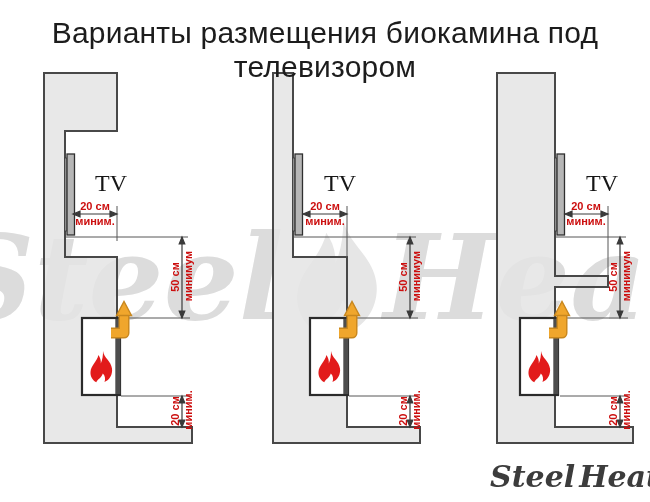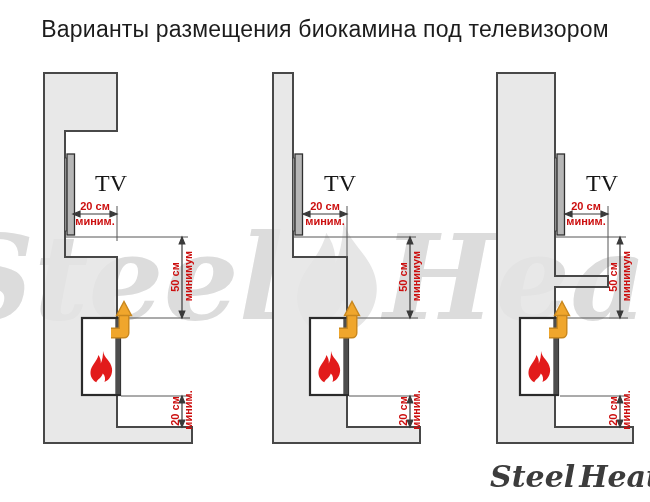--- a/index.html
+++ b/index.html
@@ -1,19 +1,19 @@
 <!DOCTYPE html>
 <html><head>
 <meta charset="utf-8">
 <style>
   html,body{margin:0;padding:0;background:#fff;}
   .canvas{position:relative;width:650px;height:502px;background:#ffffff;overflow:hidden;
           font-family:"Liberation Sans",sans-serif;}
   .title{position:absolute;top:16px;left:0;right:0;text-align:center;
-         font-weight:500;font-size:23px;color:#1c1c1c;letter-spacing:.2px;z-index:3;}
+         font-weight:500;font-size:30px;color:#1c1c1c;letter-spacing:.2px;z-index:3;}
   .watermark{position:absolute;left:0;right:0;top:198px;height:158px;z-index:1;
              display:flex;align-items:center;justify-content:center;gap:4px;
              font-family:"DejaVu Serif",serif;font-style:italic;font-weight:700;
              font-size:118px;color:#dcdcdc;white-space:nowrap;}
   .watermark svg{flex:0 0 auto;}
   .scene{position:absolute;left:0;top:0;z-index:2;}
   .lbl{position:absolute;z-index:3;color:#cc0e0e;font-weight:700;font-size:11px;
        white-space:nowrap;transform:translate(-50%,-50%);line-height:1;}
   .lbl.rot{transform:translate(-50%,-50%) rotate(-90deg);}
   .tvlbl{position:absolute;z-index:3;font-family:"Liberation Serif",serif;font-size:24px;

